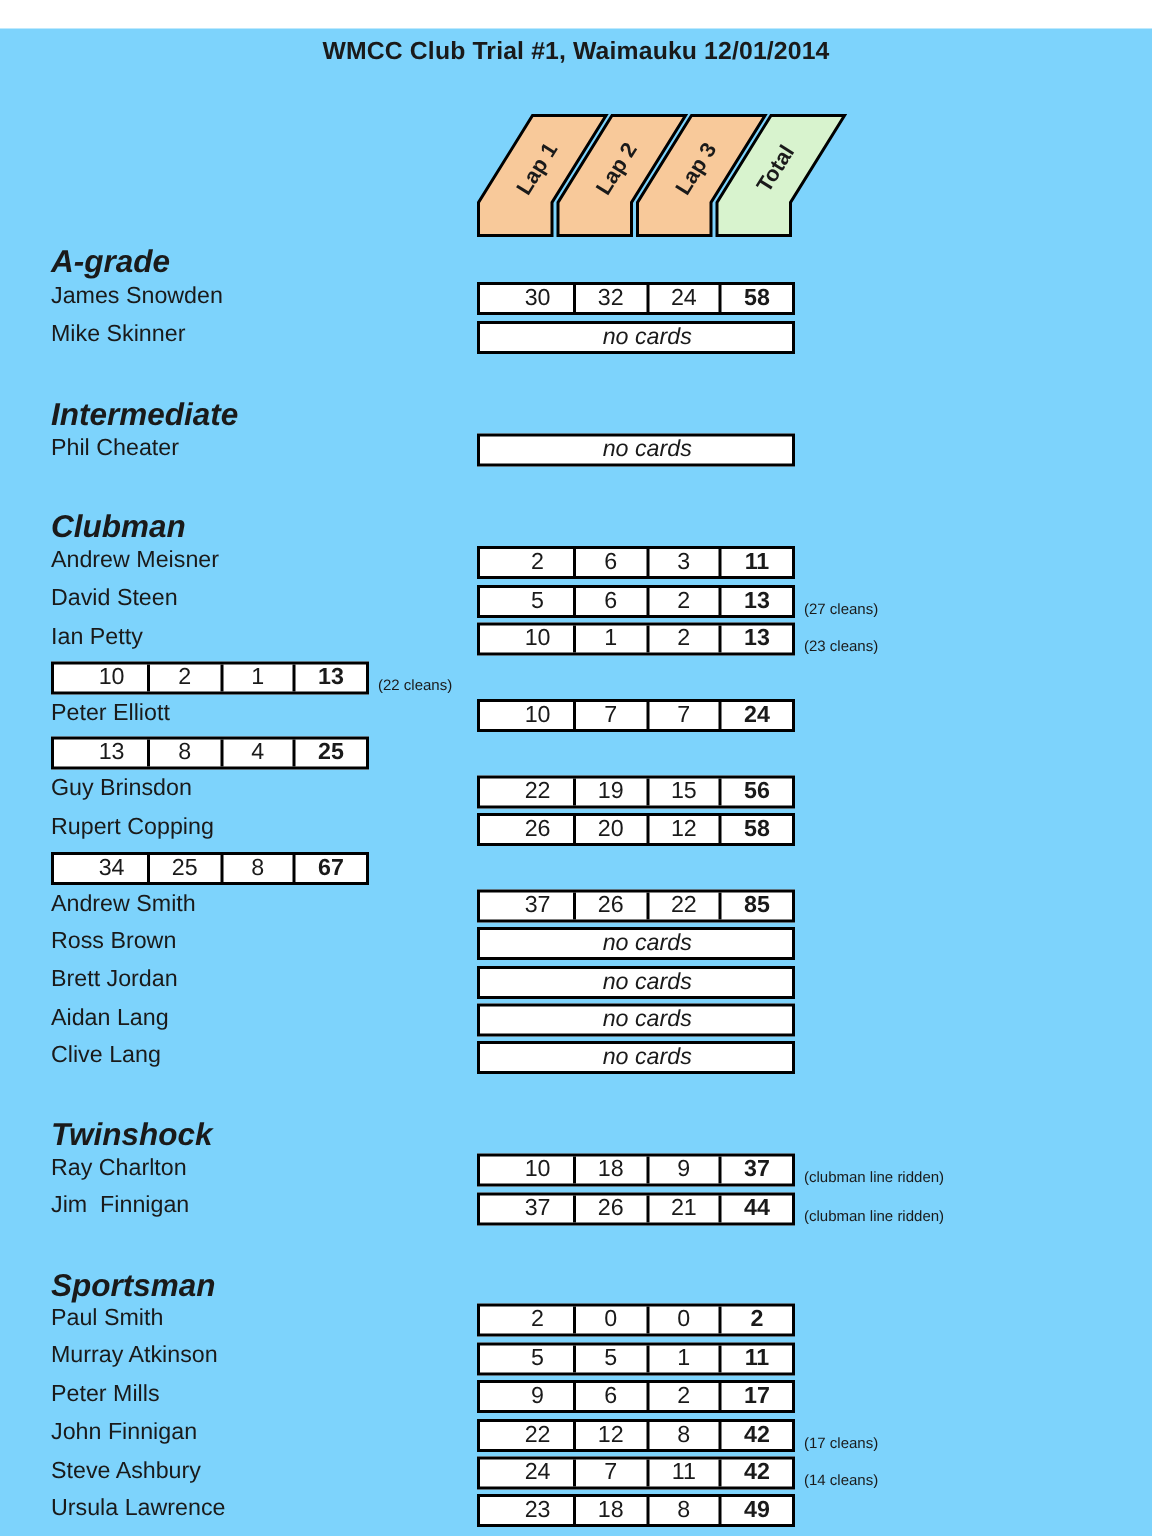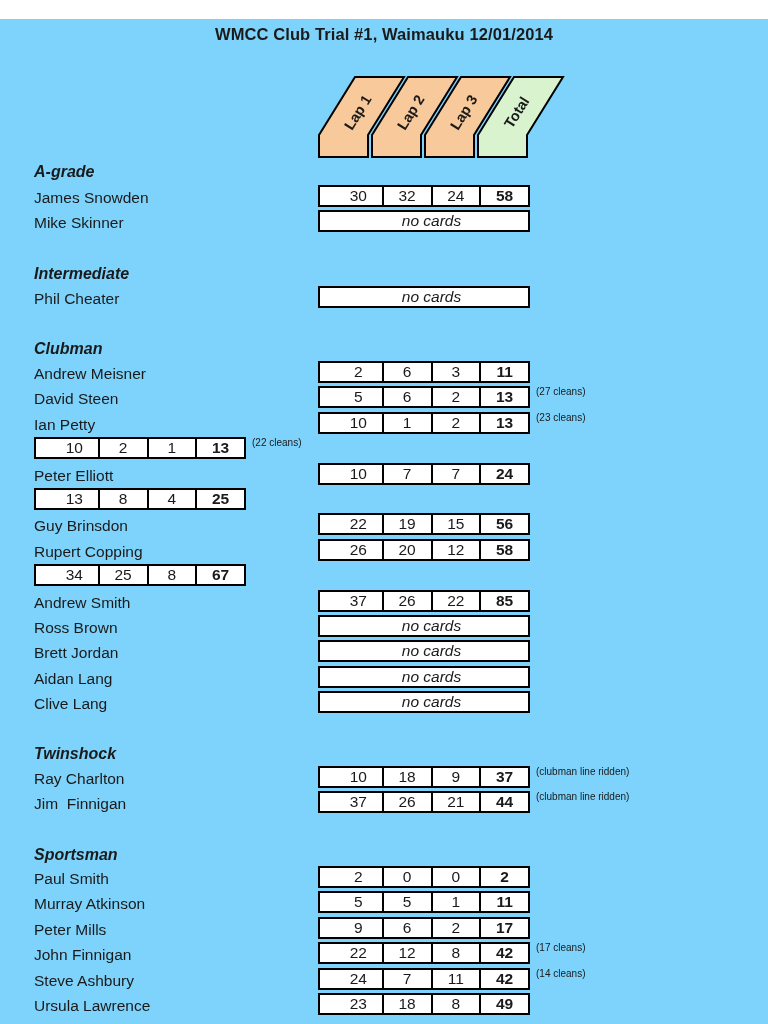--- a/index.html
+++ b/index.html
@@ -7,24 +7,24 @@
   #page {
     position:relative; width:768px; height:1024px; background:#7dd3fc;
     font-family:"Liberation Sans", sans-serif; color:#1a1a1a; overflow:hidden;margin-top:19px;
   }
   .title {
     position:absolute; top:6px; left:0; width:768px; text-align:center;
     font-size:16.5px; font-weight:bold; letter-spacing:0.1px;
   }
   #header-svg { position:absolute; left:316px; top:54px; }
   .section-heading {
-    position:absolute; left:34px; font-size:16px; font-weight:bold; font-style:italic;
+    position:absolute; left:34px; font-size:21px; font-weight:bold; font-style:italic;
   }
   .rows { position:absolute; left:34px; }
-  .row { display:flex; height:25.4px; align-items:flex-start; }
+  .row { display:flex; height:25.4px; align-items:flex-end; }
   .name {
     width:284px; font-size:15.5px; line-height:25.4px; white-space:pre;
     overflow:hidden;
   }
   .tbl {
     width:212px; border:2px solid #000; display:flex; align-items:stretch;
     background:#fff;
     padding-left:15px;
   }
   .cell {

